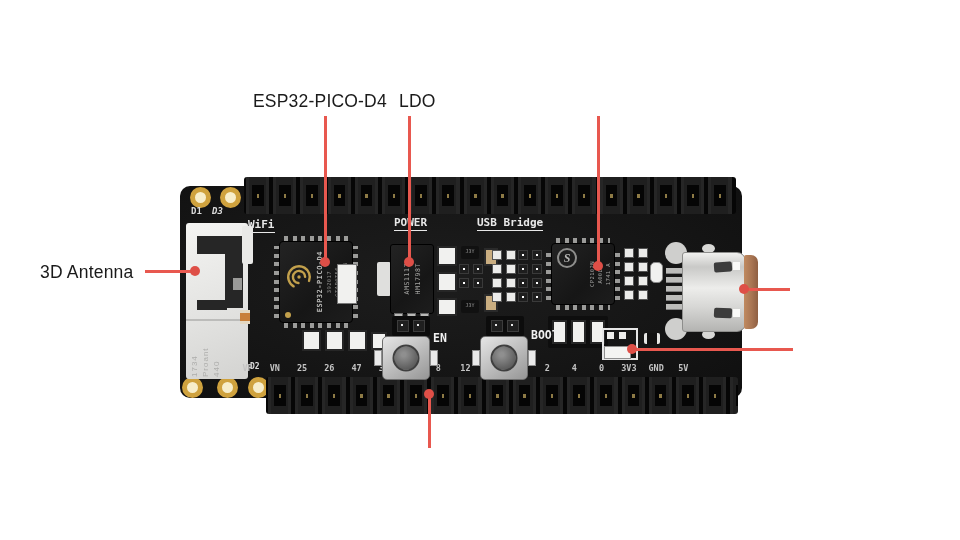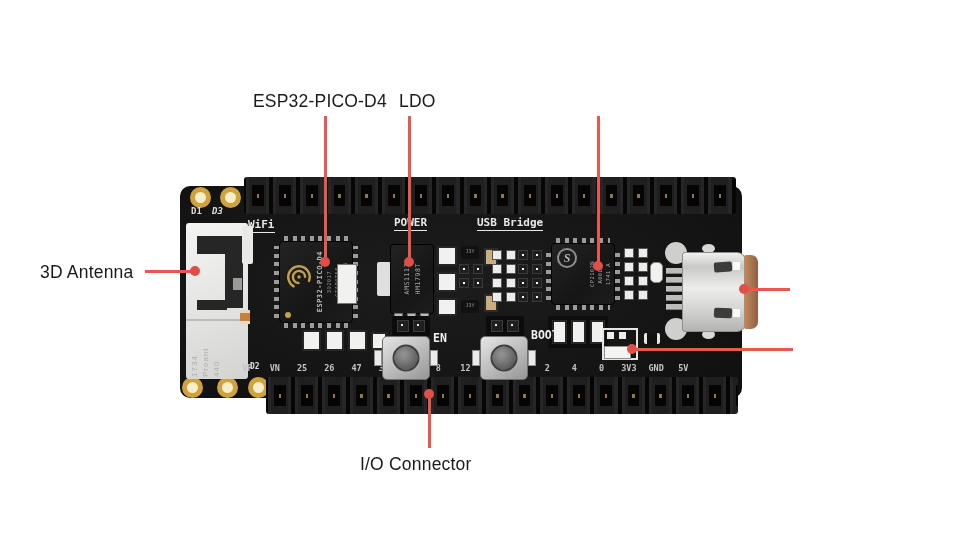--- a/index.html
+++ b/index.html
@@ -395,15 +395,14 @@
   <div class="rdot d-ldo"></div>
   <div class="rdot d-usb"></div>
   <div class="rdot d-ant"></div>
   <div class="rdot d-musb"></div>
   <div class="rdot d-pled"></div>
   <div class="rdot d-io"></div>
 
   <div class="ann ann-esp32">ESP32-PICO-D4</div>
   <div class="ann ann-ldo">LDO</div>
   <div class="ann ann-antenna">3D Antenna</div>
-  <div class="ann ann-io">I/O Connector</div>
 
 </div>
 
 </body></html>

